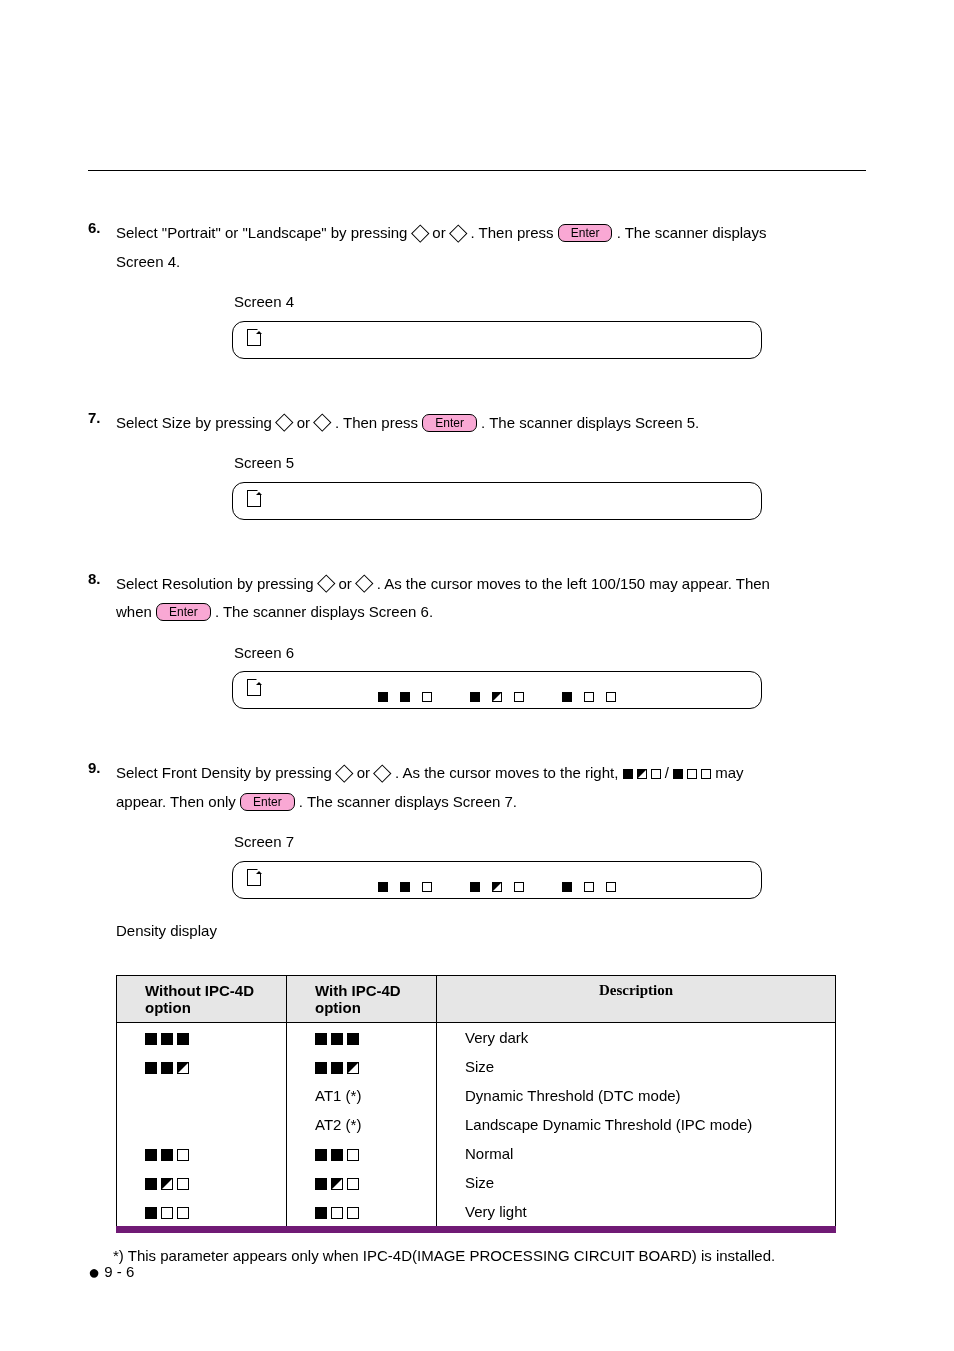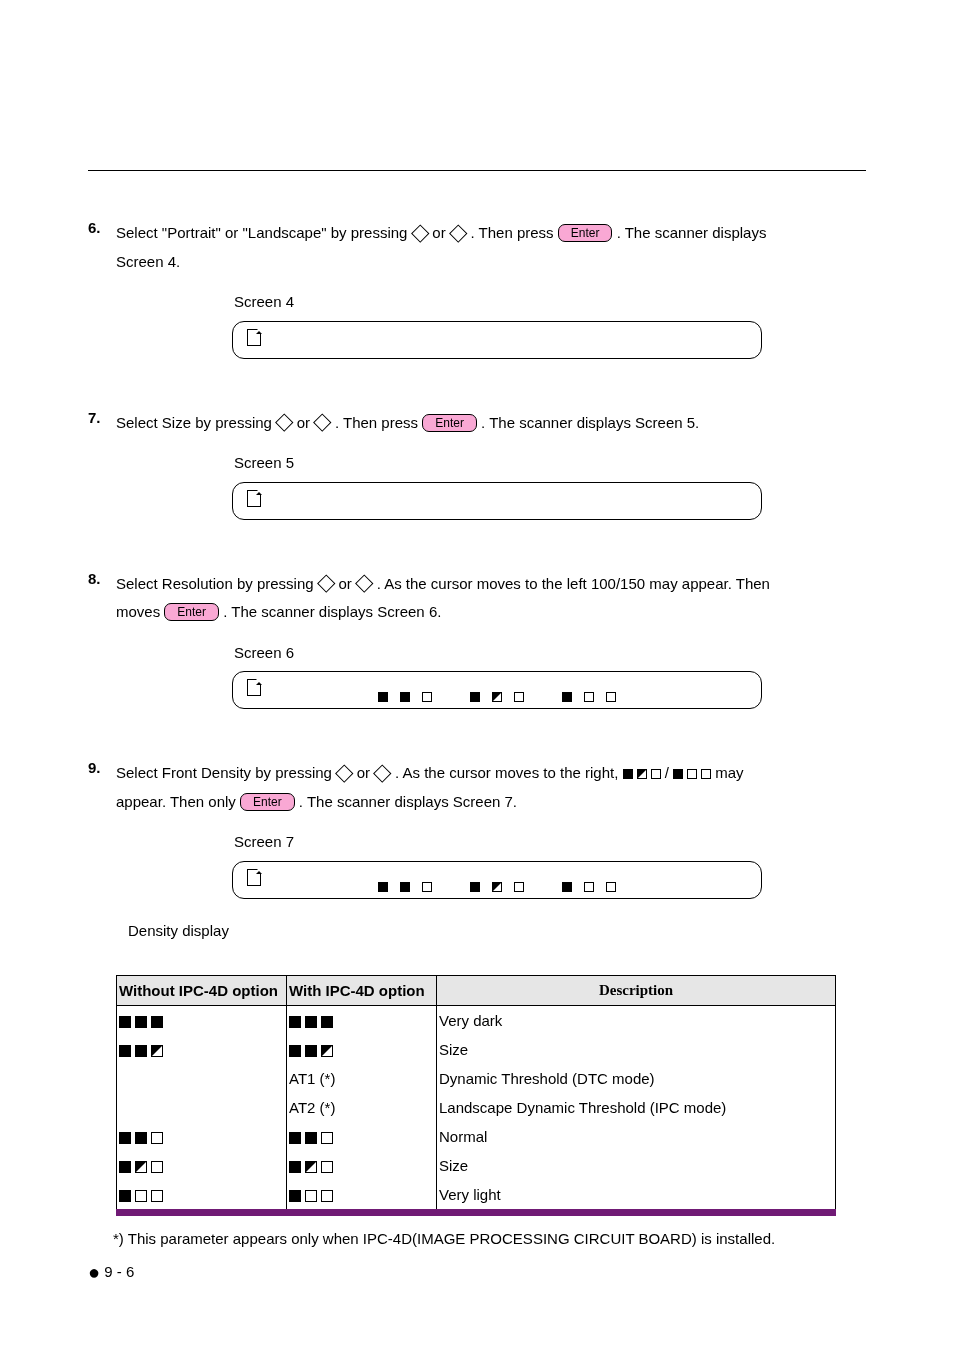--- a/index.html
+++ b/index.html
@@ -117,31 +117,31 @@
     border-width: 10px 10px 0 0;
     border-color: #000 transparent transparent transparent;
   }
 
   .inline-glyphs {
     display: inline-flex; gap: 4px; align-items: center;
     vertical-align: -1px;
   }
   .inline-glyphs .sq, .inline-glyphs .half { width:10px; height:10px; }
 
-  .subhead { font-size:15px; margin:18px 0 10px 12px; }
+  .subhead { font-size:15px; margin:18px 0 10px 0; }
 
   table.density {
     border-collapse: collapse;
     width: 720px;
     margin-left: 28px;
   }
   table.density th, table.density td {
     border-left: 1px solid #000;
     border-right: 1px solid #000;
-    padding: 6px 2px;
+    padding: 6px 28px;
     font-size: 15px;
     text-align: left;
     vertical-align: top;
   }
   table.density thead th {
     border-top: 1px solid #000;
     border-bottom: 1px solid #000;
     background: #e6e6e6;
     font-weight: bold;
     text-align: left;
@@ -214,21 +214,21 @@
   <div class="step-gap"></div>
 
   <div class="item">
     <div class="num">8.</div>
     <div class="body">
       <span>Select Resolution by pressing </span>
       <span class="diamond"></span>
       <span> or </span>
       <span class="diamond"></span>
       <span> . As the cursor moves to the left 100/150 may appear. Then</span><br>
-      <span>moves </span>
+      <span>when </span>
       <span class="key">Enter</span>
       <span> . The scanner displays Screen 6.</span>
 
       <div class="screen-label">Screen 6</div>
       <div class="screen-box">
         <div class="doc-icon"></div>
         <div class="glyph-row">
           <span class="glyph-cluster">
               <span class="sq f"></span>
               <span class="sq f"></span>

